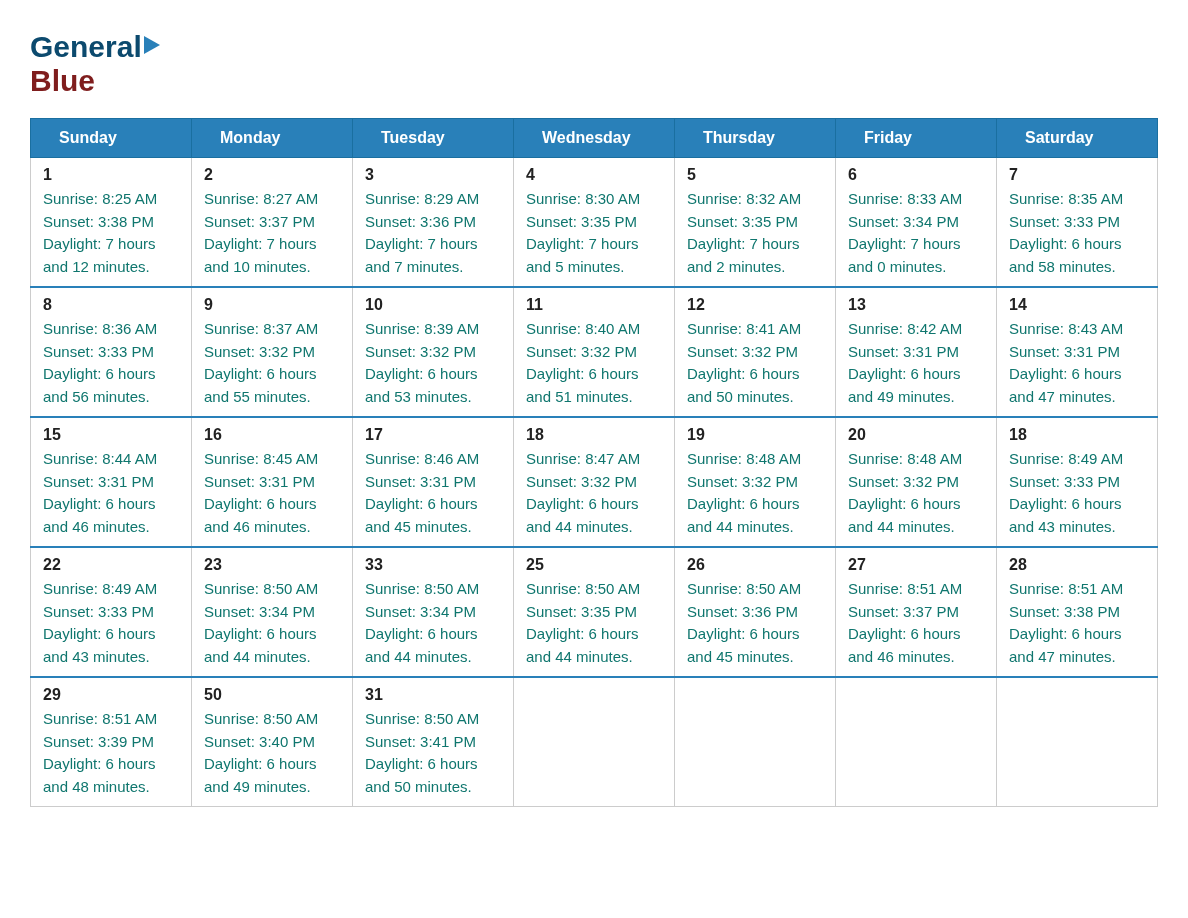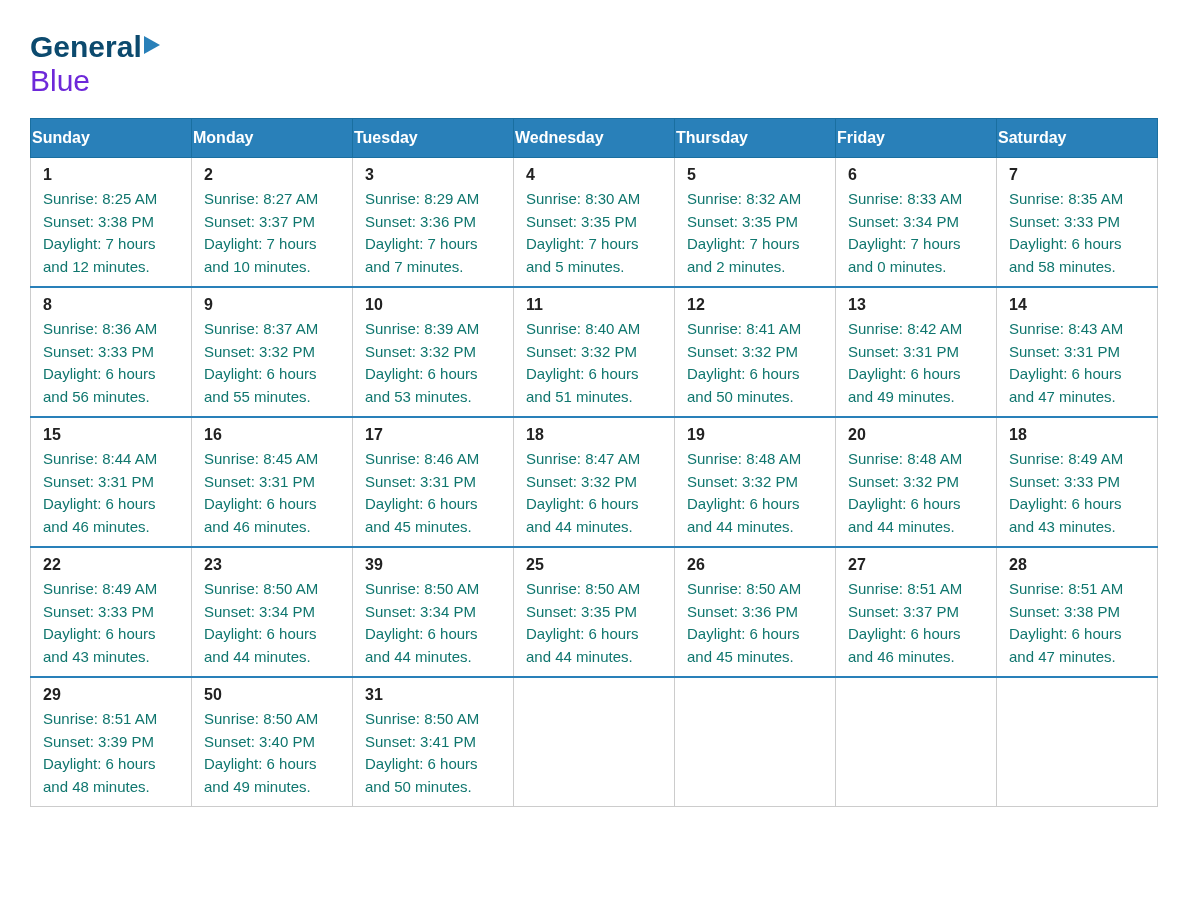--- a/index.html
+++ b/index.html
@@ -35,21 +35,21 @@
       font-weight: normal;
       color: #444;
     }
     .calendar {
       width: 100%;
       border-collapse: collapse;
     }
     .calendar thead tr th {
       background-color: #2980b9;
       color: #fff;
-      padding: 10px 1px;
+      padding: 10px 28px;
       text-align: left;
       font-size: 16px;
       font-weight: bold;
       border: 1px solid #1a6fa0;
     }
     .calendar tbody tr td {
       vertical-align: top;
       padding: 8px 12px;
       border: 1px solid #ccc;
       width: 14.28%;
@@ -92,22 +92,22 @@
       border-top: 9px solid transparent;
       border-bottom: 9px solid transparent;
       border-left: 16px solid #2980b9;
       margin-left: 2px;
       vertical-align: middle;
       position: relative;
       top: -2px;
     }
     .logo-text-blue {
       font-size: 30px;
-      font-weight: normal;
-      color: #6d28d9;
+      font-weight: bold;
+      color: #7f1d1d;
     }
   </style>
 </head>
 <body>
 
 <div class="header">
   <div class="logo">
     <div class="logo-row">
       <span class="logo-text-general">General</span>
       <span class="logo-arrow"></span>
@@ -224,21 +224,21 @@
       <tr class="row-divider">
         <td>
           <span class="day-number">22</span>
           <div class="day-info">Sunrise: 8:49 AM<br>Sunset: 3:33 PM<br>Daylight: 6 hours and 43 minutes.</div>
         </td>
         <td>
           <span class="day-number">23</span>
           <div class="day-info">Sunrise: 8:50 AM<br>Sunset: 3:34 PM<br>Daylight: 6 hours and 44 minutes.</div>
         </td>
         <td>
-          <span class="day-number">39</span>
+          <span class="day-number">33</span>
           <div class="day-info">Sunrise: 8:50 AM<br>Sunset: 3:34 PM<br>Daylight: 6 hours and 44 minutes.</div>
         </td>
         <td>
           <span class="day-number">25</span>
           <div class="day-info">Sunrise: 8:50 AM<br>Sunset: 3:35 PM<br>Daylight: 6 hours and 44 minutes.</div>
         </td>
         <td>
           <span class="day-number">26</span>
           <div class="day-info">Sunrise: 8:50 AM<br>Sunset: 3:36 PM<br>Daylight: 6 hours and 45 minutes.</div>
         </td>

